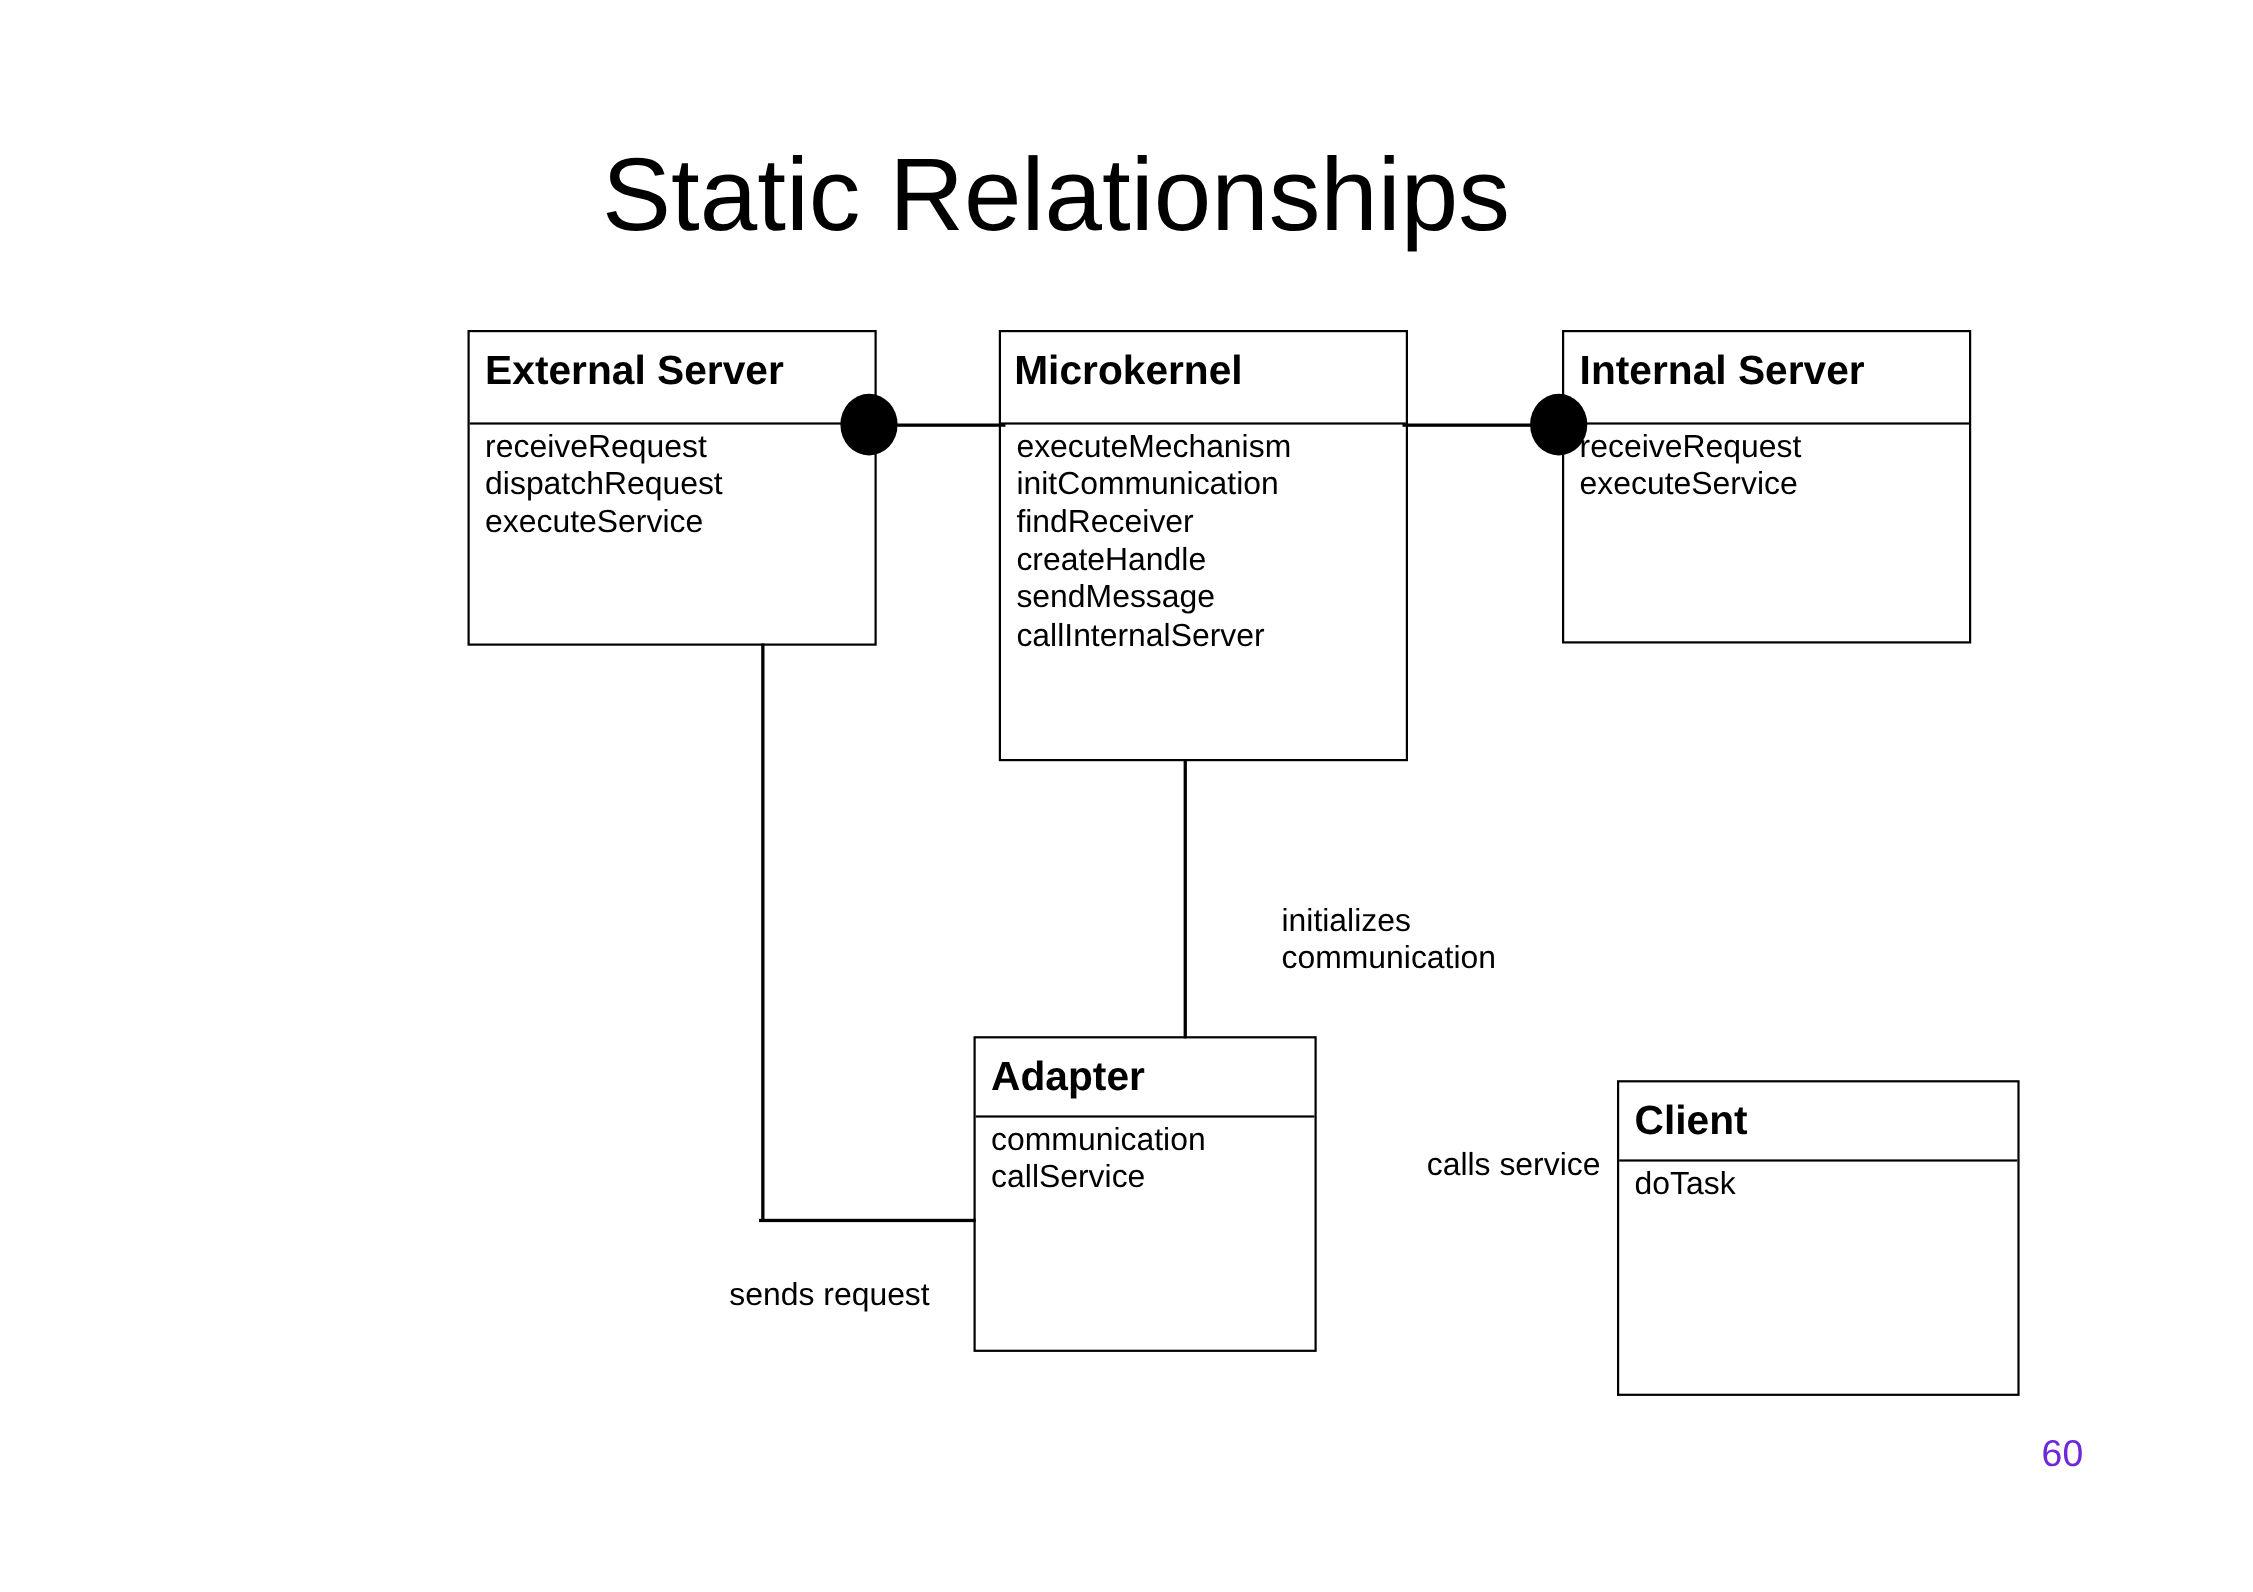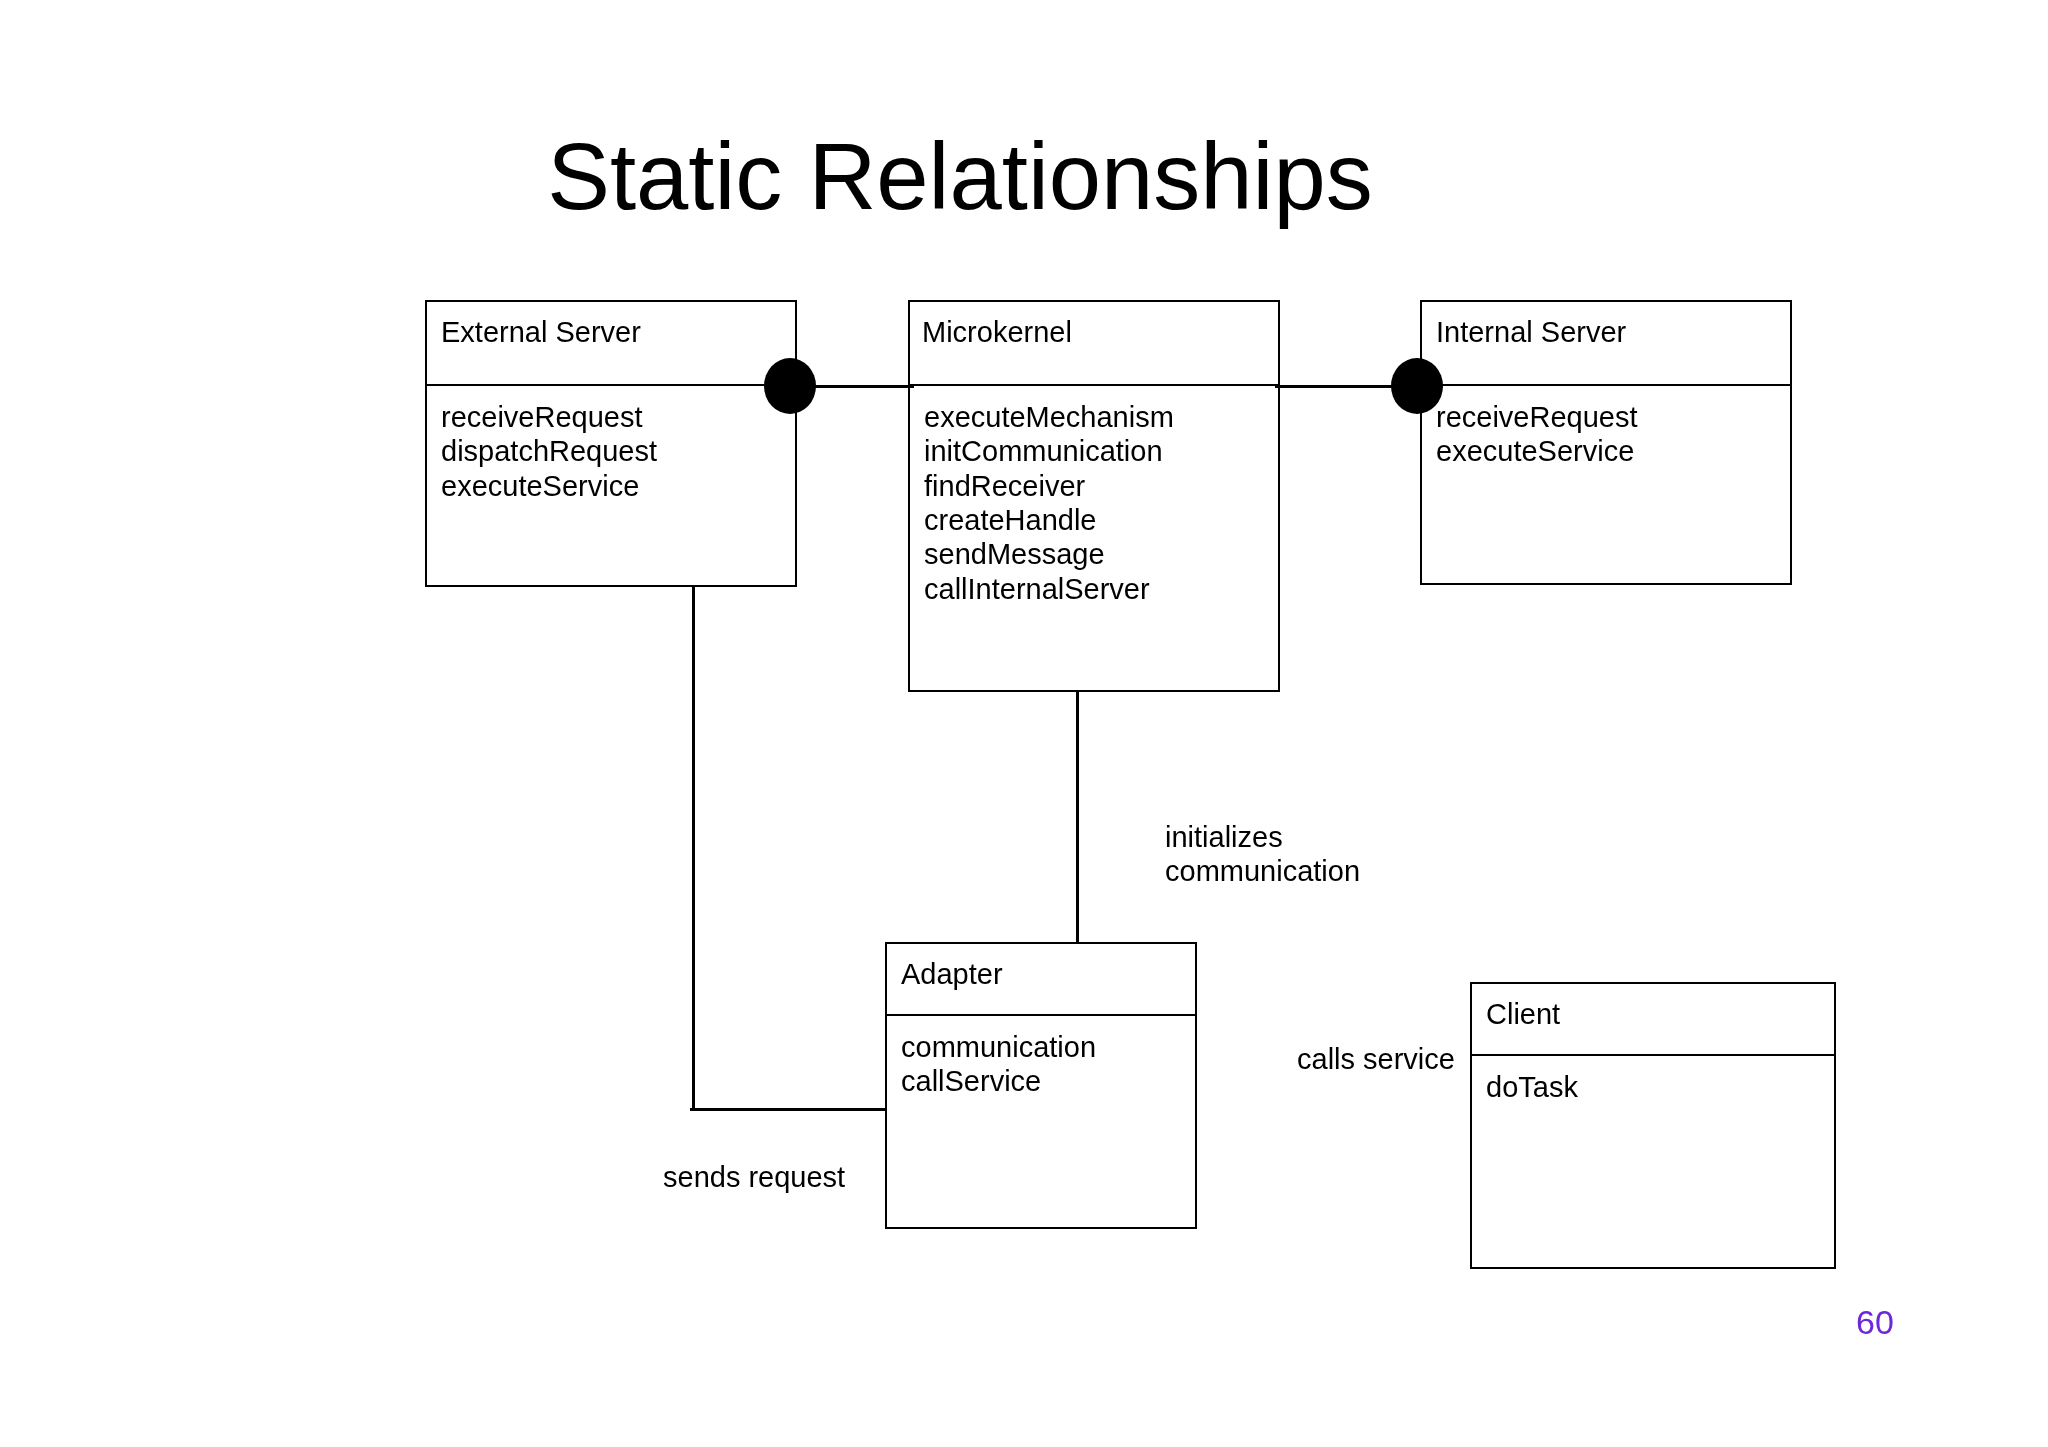--- a/index.html
+++ b/index.html
@@ -40,28 +40,29 @@
     z-index: 3;
   }
   .uml-name-compartment {
     position: relative;
     box-sizing: border-box;
     border-bottom: 2px solid #000000;
     padding: 14px 0 0 14px;
     width: 100%;
   }
   .uml-class-name {
-    font-size: 29px;
+    font-size: 37px;
     line-height: 1.12;
     white-space: nowrap;
+    font-weight: bold;
   }
   .uml-ops-compartment {
     position: relative;
     box-sizing: border-box;
-    padding: 14px 0 0 14px;
+    padding: 3px 0 0 14px;
     width: 100%;
   }
   .uml-op {
     font-size: 29px;
     line-height: 1.185;
     white-space: nowrap;
   }
 
   
   #class-external-server { left: 425px; top: 300px;  width: 372px;  height: 287px; }

